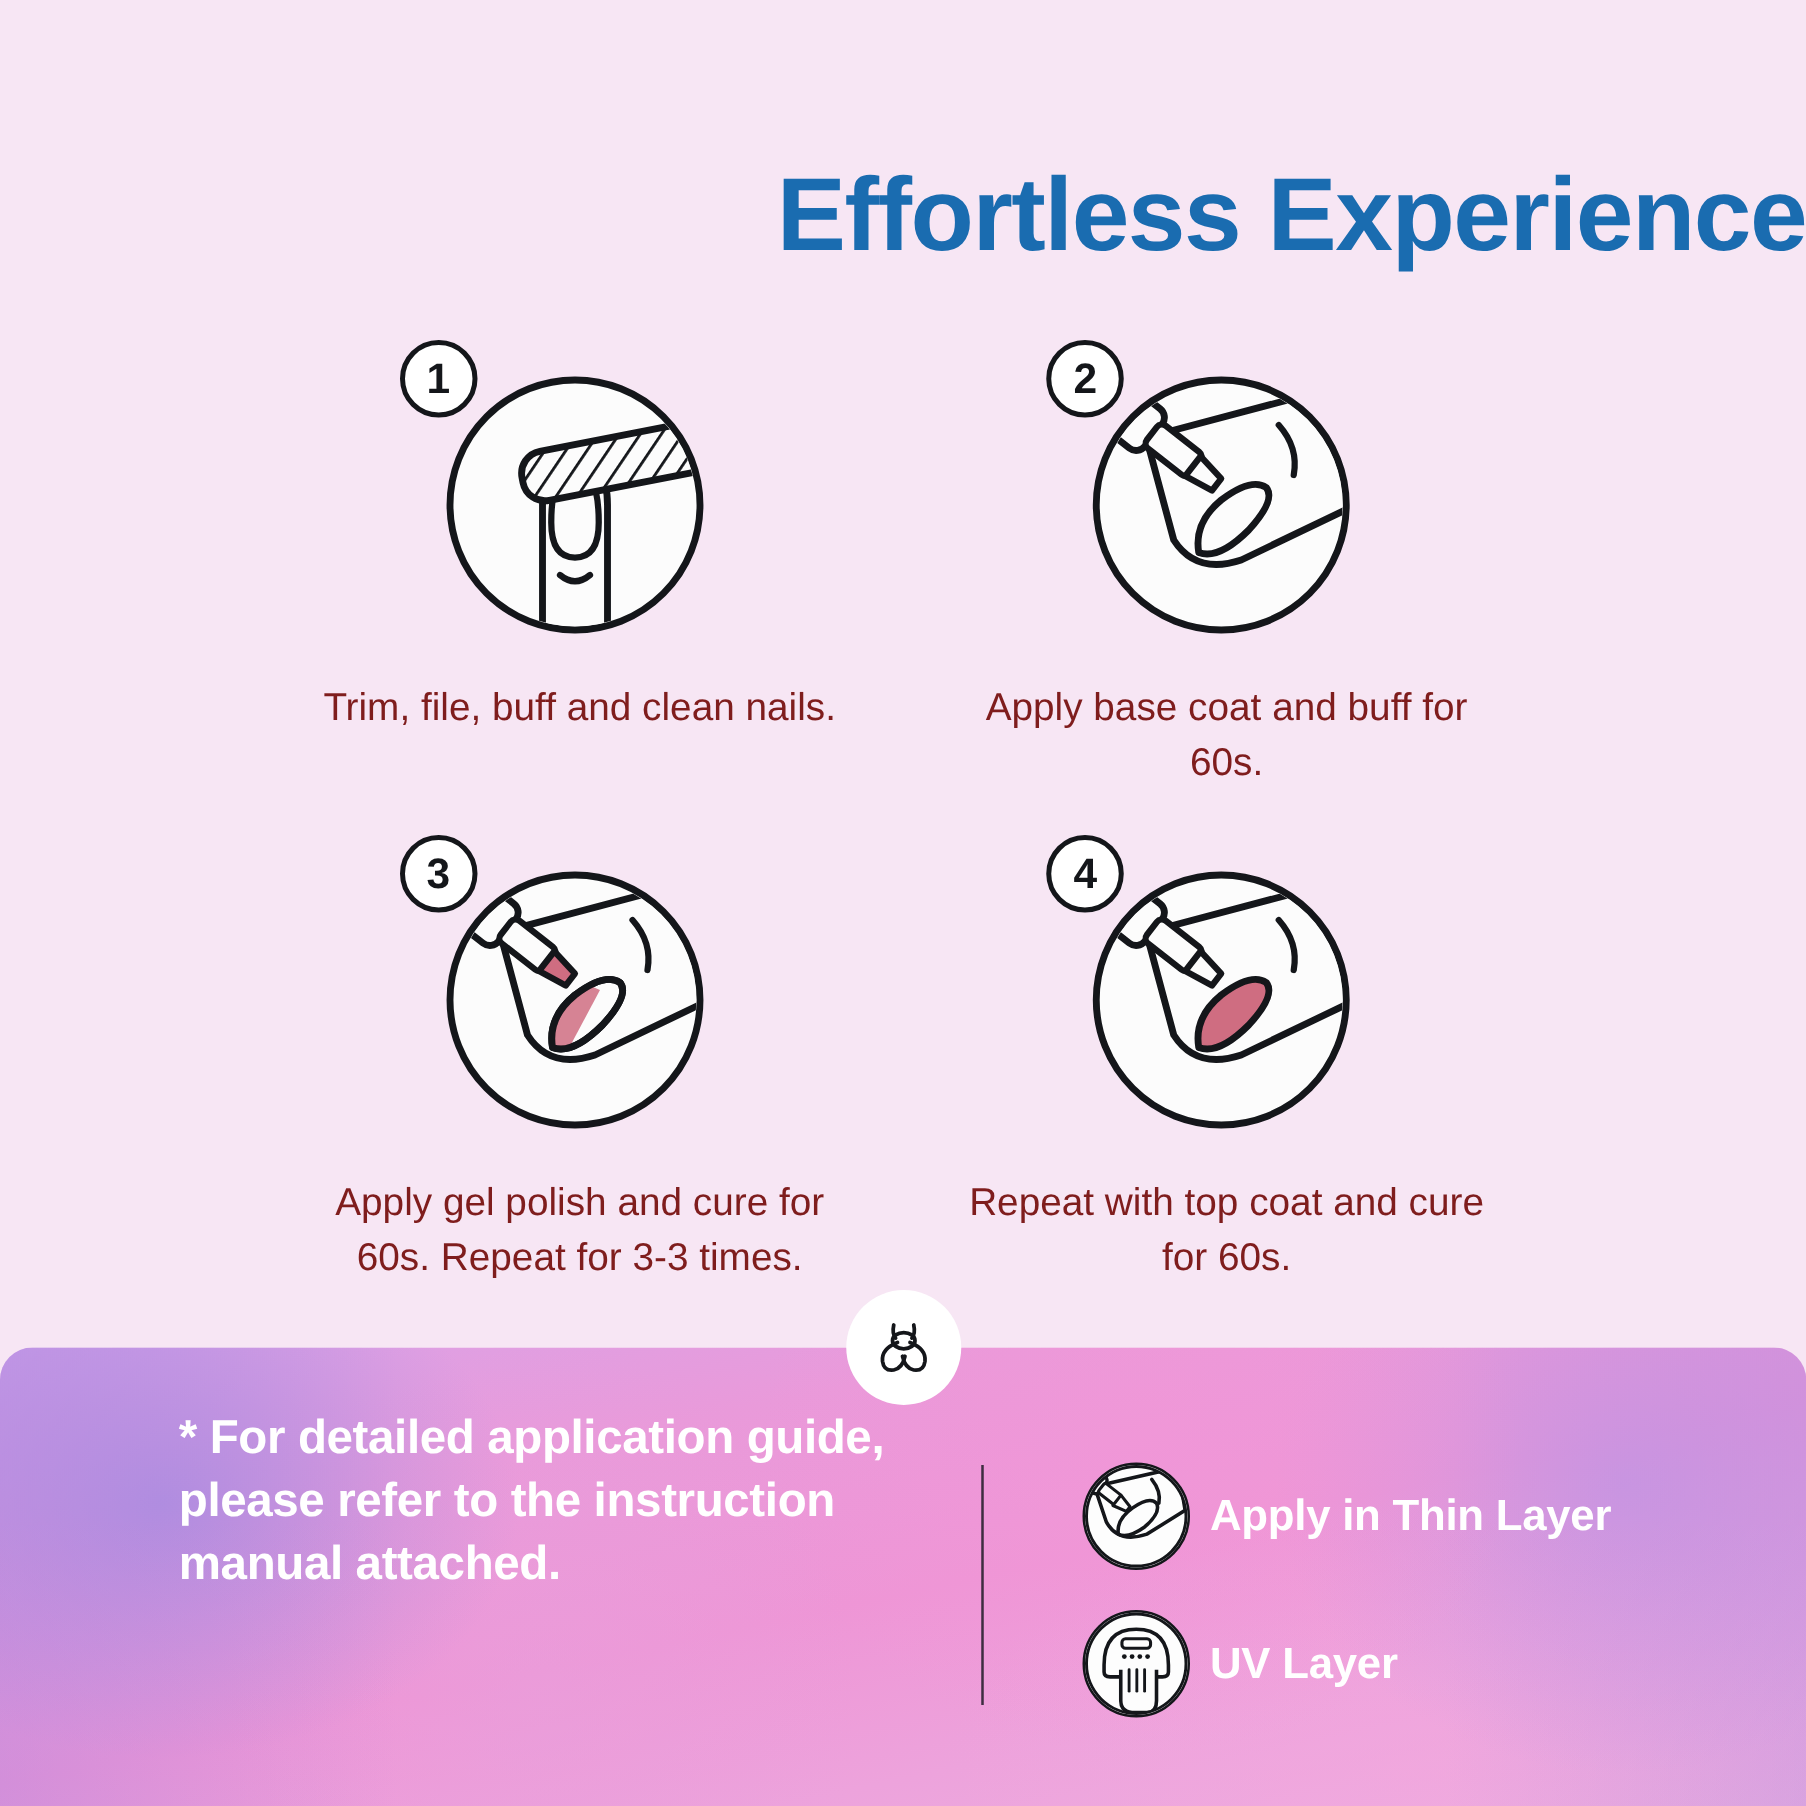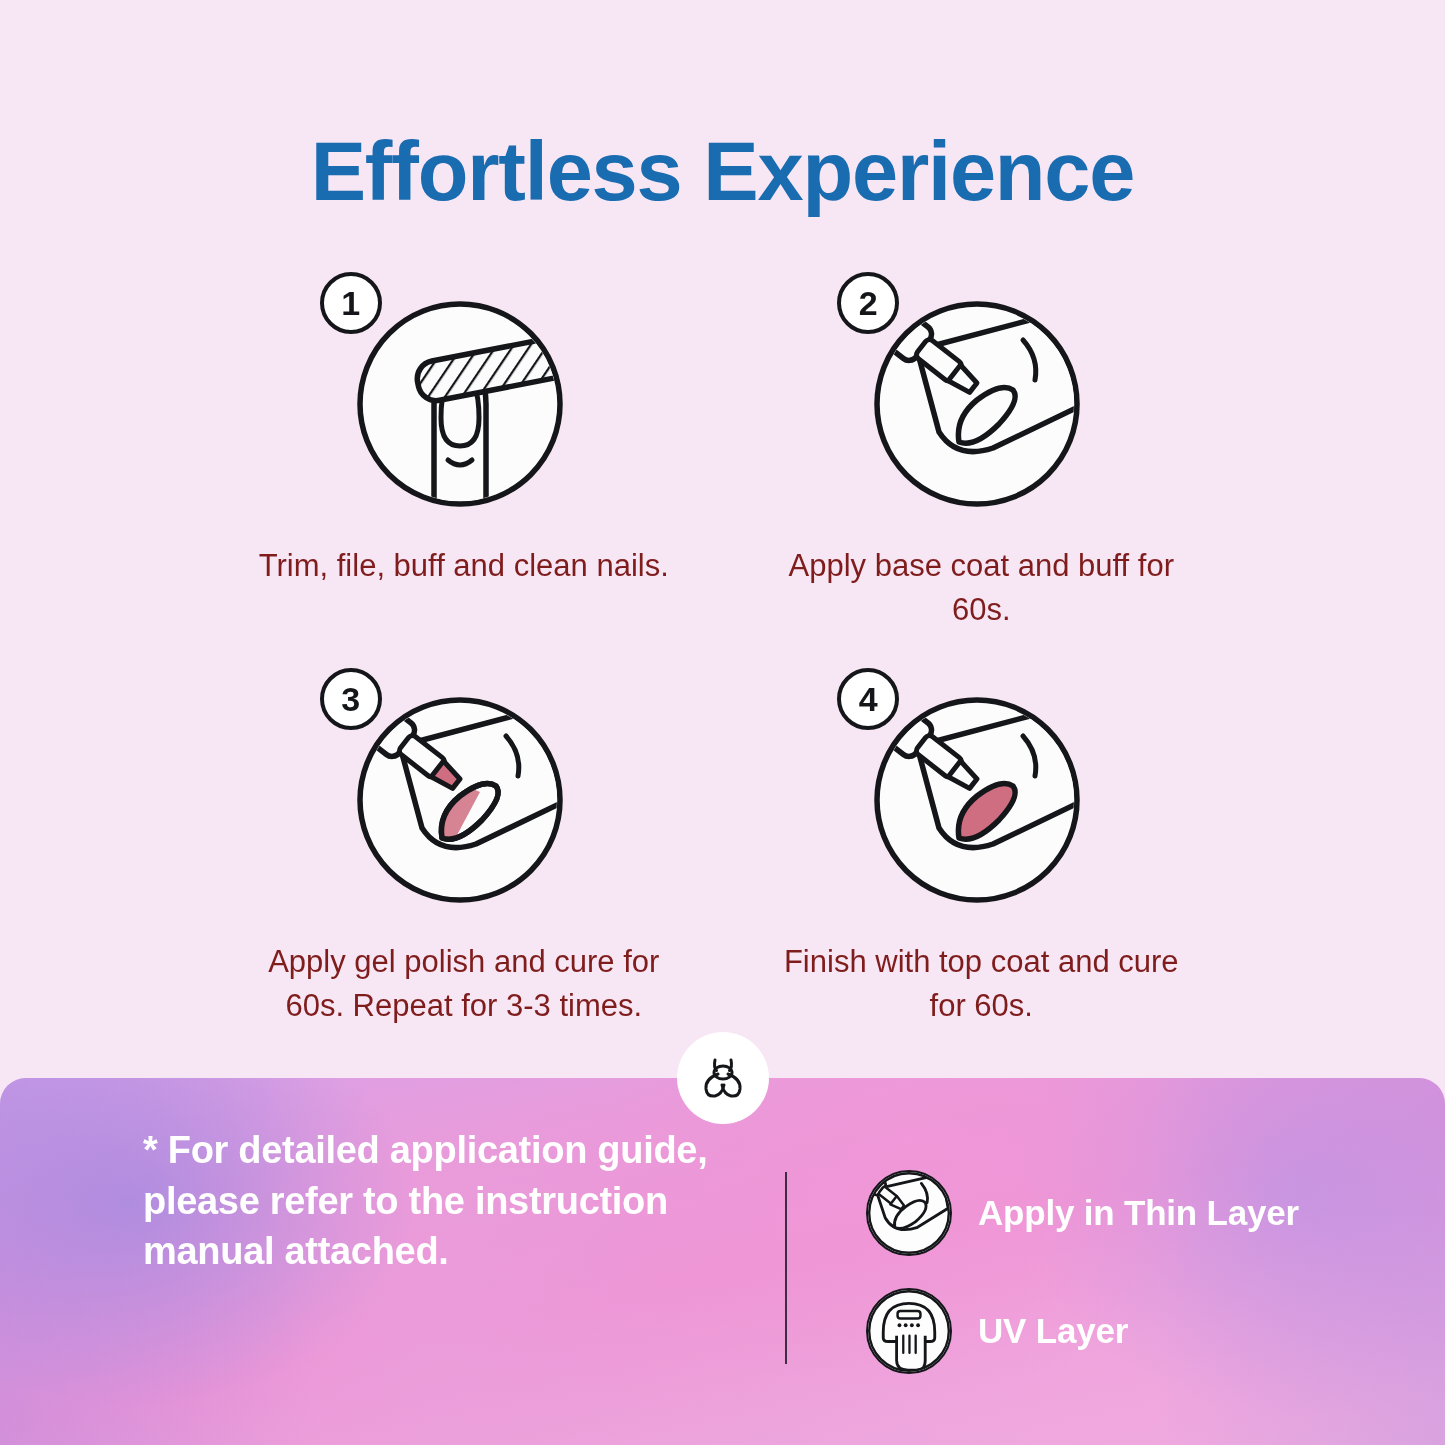--- a/index.html
+++ b/index.html
@@ -13,21 +13,21 @@
 
   
   #page {
     position:absolute; inset:0;
     background:#f7e6f4;
   }
 
   #title {
     position:absolute;
     top:128px; left:0; width:100%;
-    text-align:center;
+    text-align:right;
     font-size:83px;
     font-weight:700;
     letter-spacing:-1.2px;
     color:#1a6cb0;
     line-height:1.05;
     font-family:"Liberation Sans", sans-serif;
   }
 
   
   #steps {
@@ -124,21 +124,21 @@
     opacity:.9;
     z-index:5;
   }
 
   #features {
     position:absolute;
     left:866px; top:1170px;
     z-index:5;
     display:flex; flex-direction:column; gap:32px;
   }
-  .feature { display:flex; align-items:center; gap:26px; }
+  .feature { display:flex; align-items:center; gap:16px; }
   .feature-icon {
     width:86px; height:86px; border-radius:50%;
     background:#fdfdfd;
     border:2.5px solid #14161a;
     display:flex; align-items:center; justify-content:center;
     flex:0 0 auto;
     overflow:hidden;
   }
   .feature-label {
     font-size:35px; font-weight:700; color:#ffffff;
@@ -263,21 +263,21 @@
 
             <path d="M86 142 Q82 118 104 100 Q128 82 140 90 Q148 100 126 124 Q102 148 86 142 Z" fill="#cf6d81" stroke="#14161a" stroke-width="5.5" stroke-linejoin="round"></path>
             <g transform="rotate(38 36 40)">
               <rect x="-6" y="18" width="58" height="40" rx="9" fill="#fcfcfc" stroke="#14161a" stroke-width="5.5"></rect>
               <rect x="50" y="26" width="44" height="23" rx="5" fill="#fcfcfc" stroke="#14161a" stroke-width="5"></rect>
               <path d="M92 28 L116 32 L116 44 L92 48 Z" fill="#fcfcfc" stroke="#14161a" stroke-width="5" stroke-linejoin="round"></path>
             </g>
           </g>
         </svg>
       </div>
-      <div class="caption">Finish with top coat and cure for 60s.</div>
+      <div class="caption">Repeat with top coat and cure for 60s.</div>
     </div>
 
   </div>
 
   <div id="banner"></div>
 
   <div id="logo-badge">
     <svg width="52" height="52" viewBox="0 0 52 52">
       <g fill="none" stroke="#14161a" stroke-width="3" stroke-linecap="round">
         <path d="M18 8 Q16.5 15 19.5 18.5"></path>

